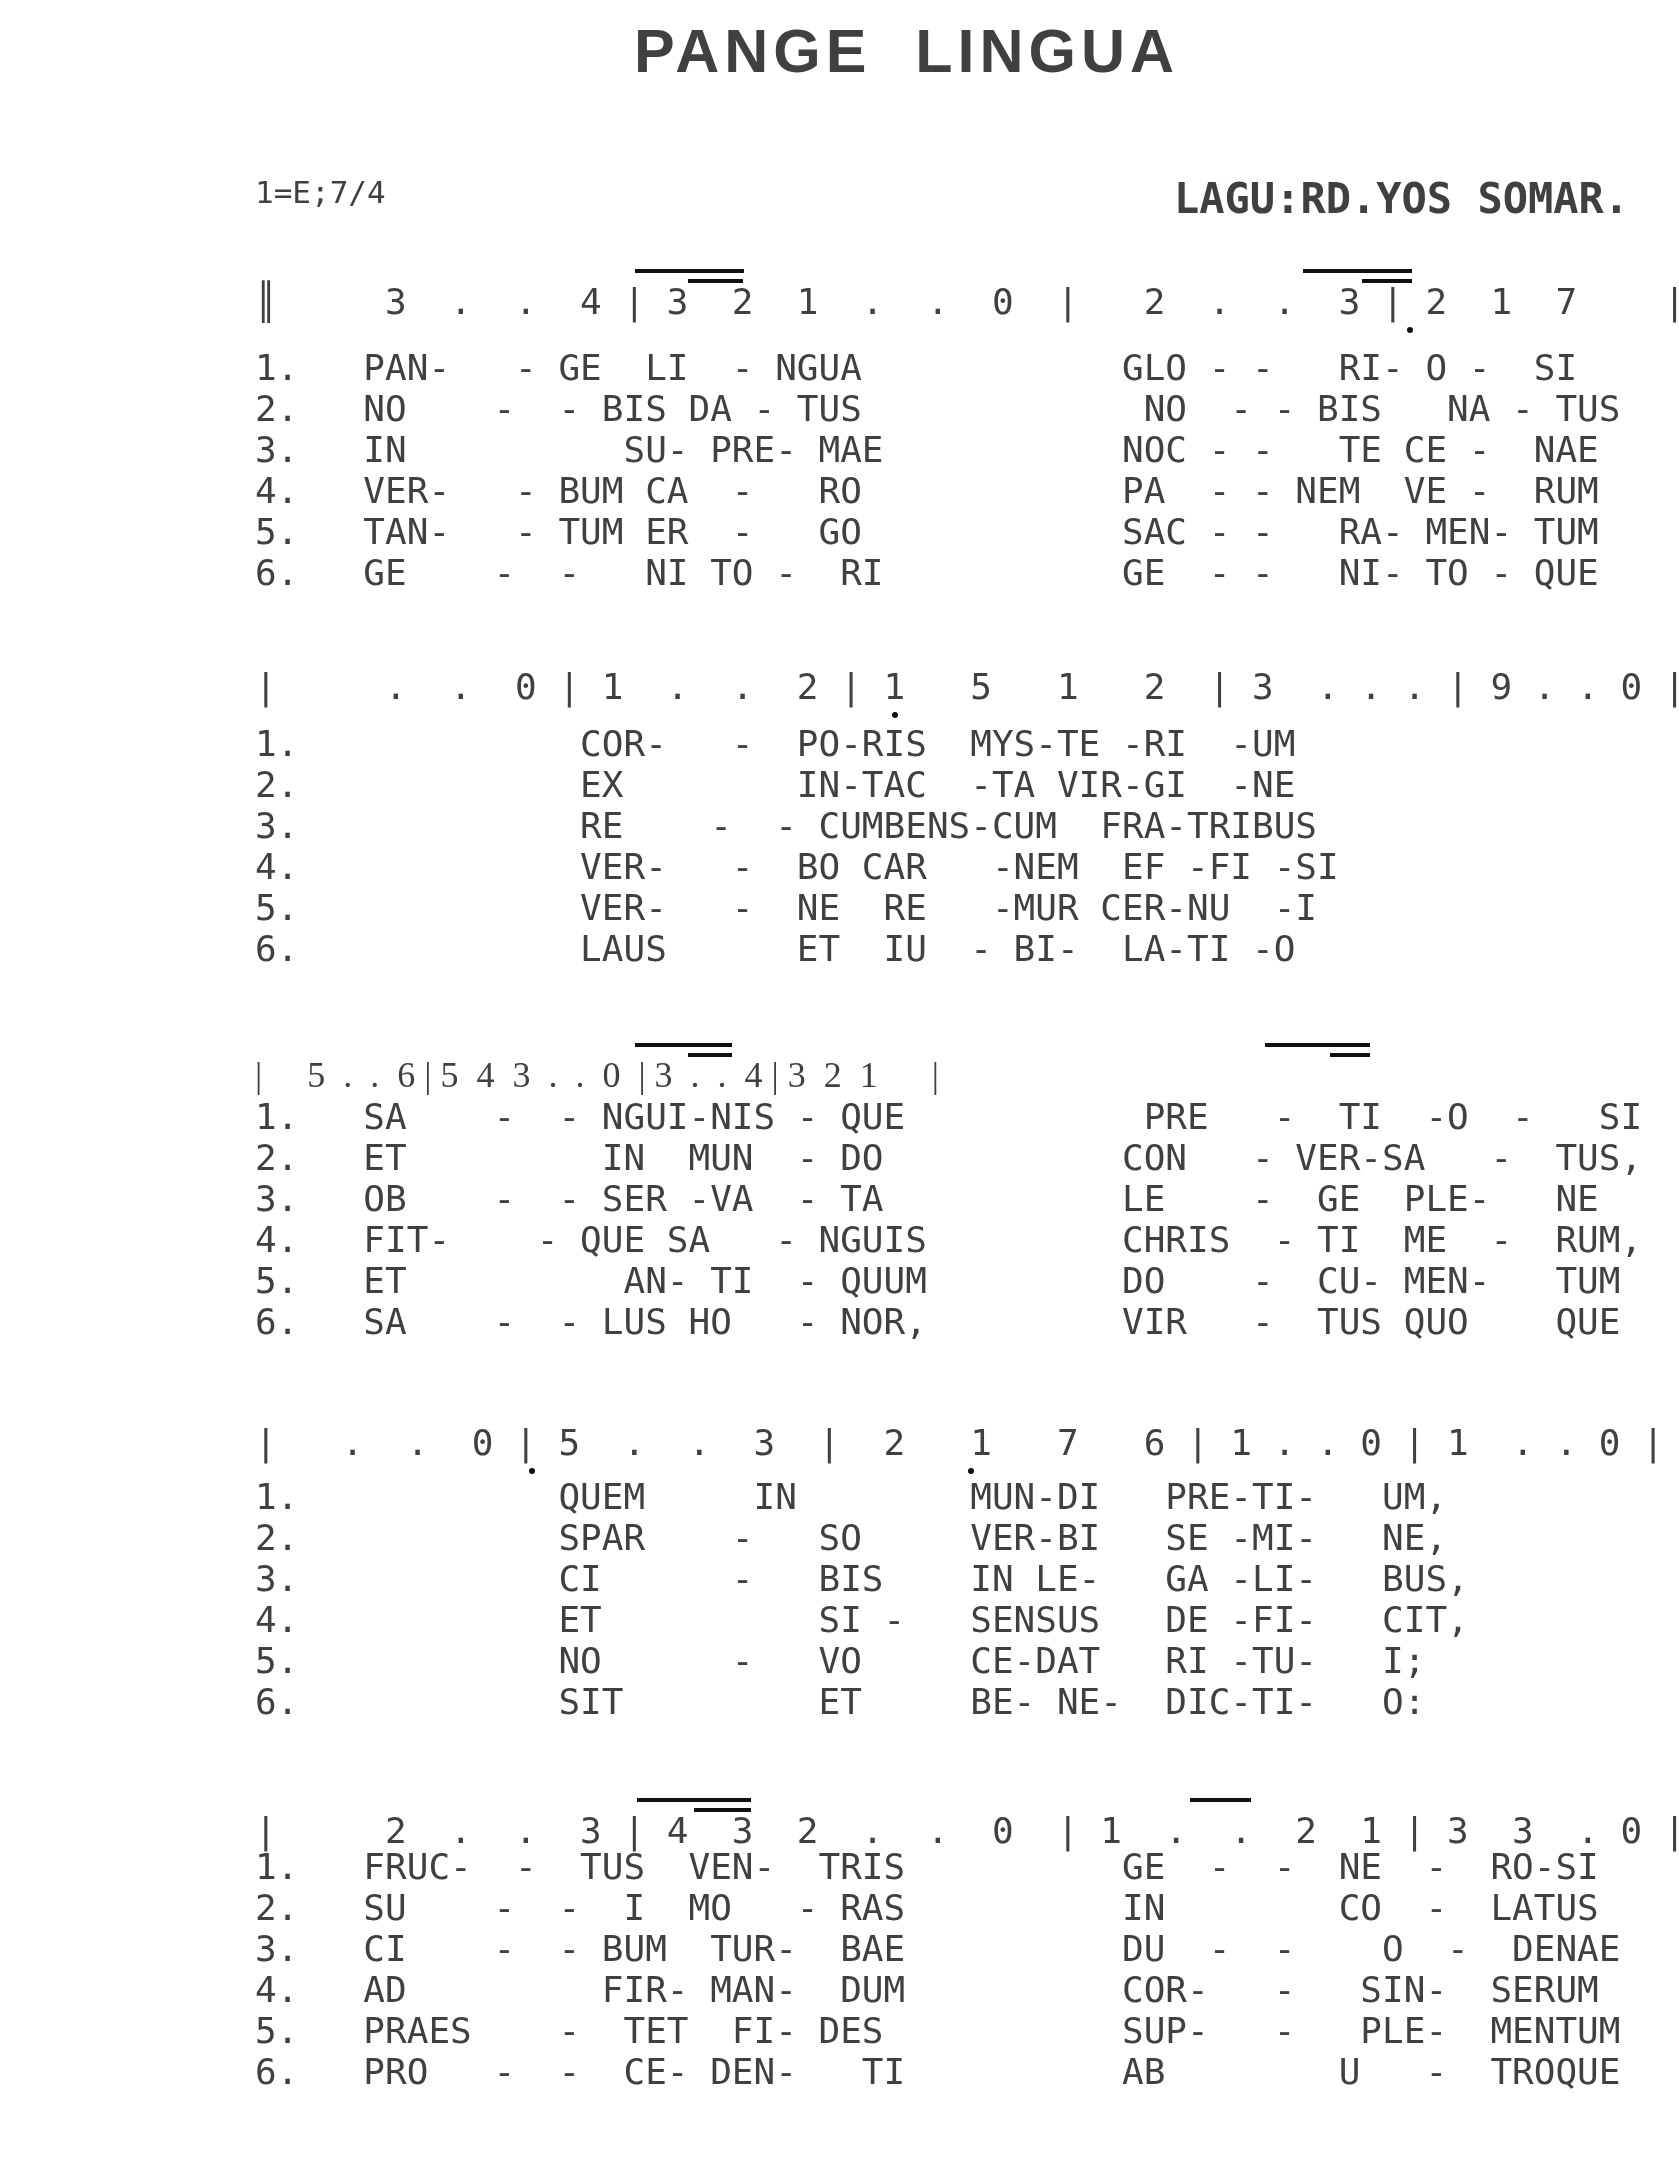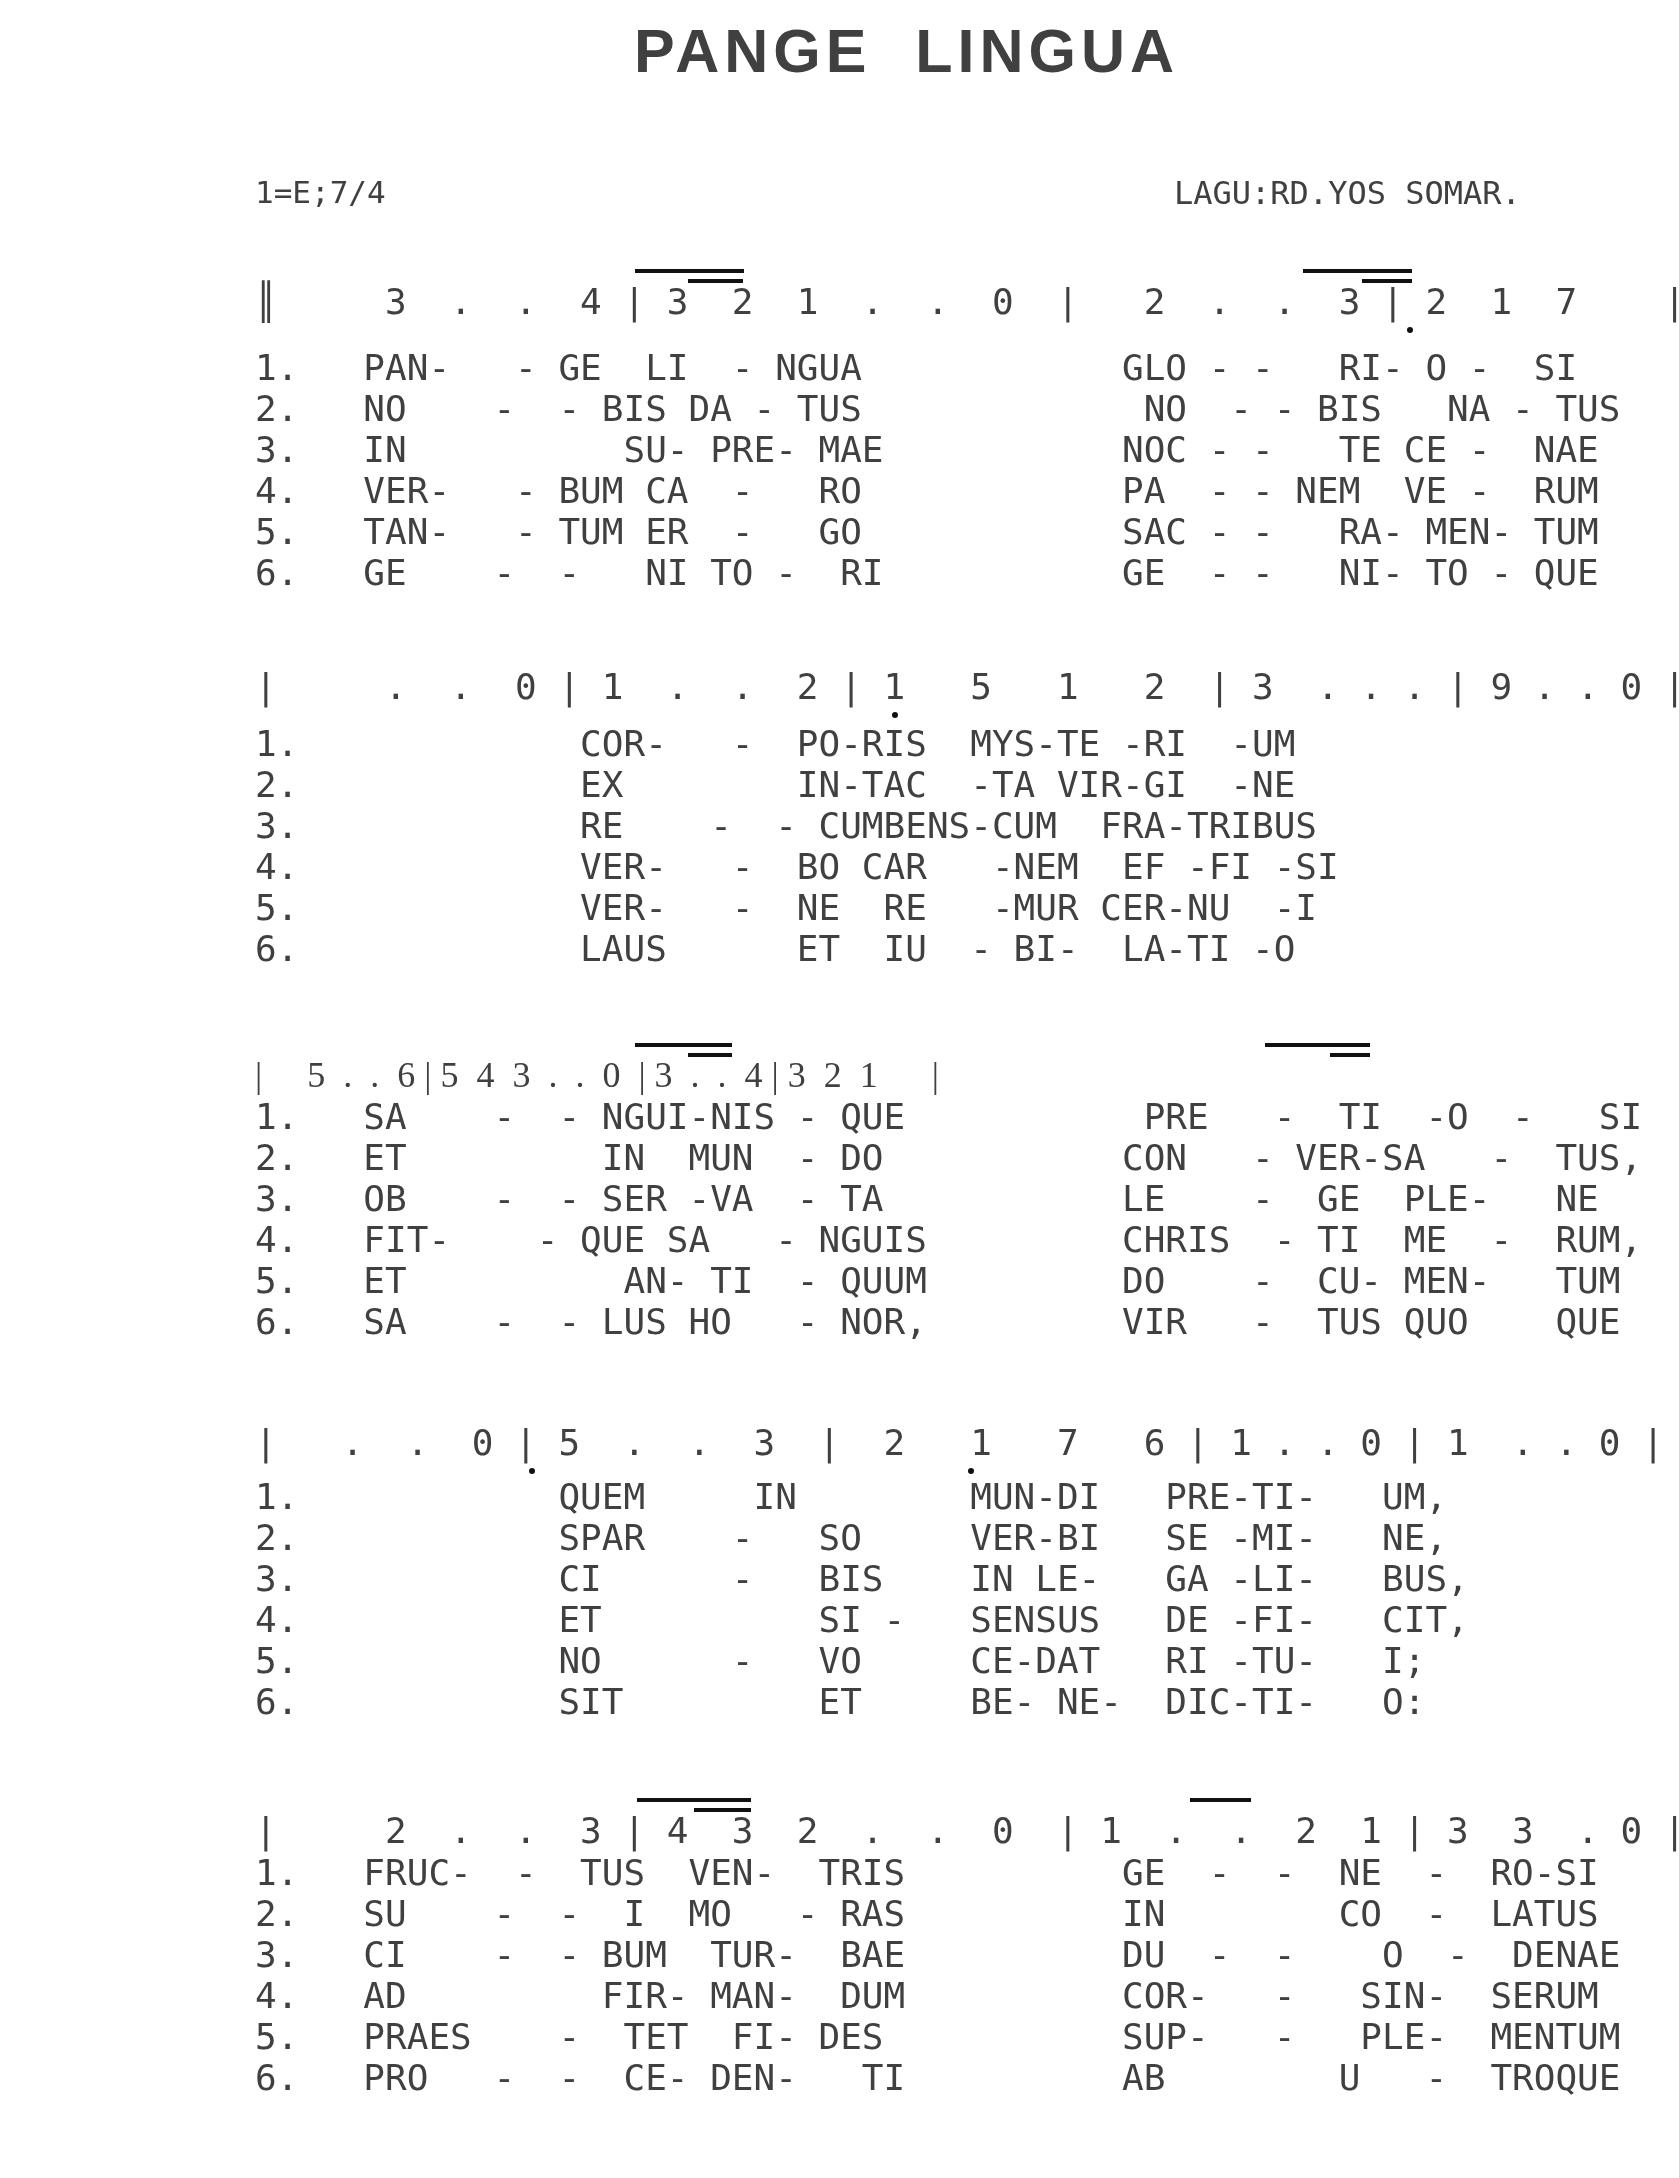--- a/index.html
+++ b/index.html
@@ -23,22 +23,23 @@
   }
   .meta-key{
     position:absolute;
     top:174px;left:255px;
     font-size:31px;
     white-space:pre;
   }
   .meta-credit{
     position:absolute;
     top:174px;left:1174px;
-    font-size:32px;
+    font-size:42px;
     white-space:pre;
+    font-weight:bold;
   }
   .system{position:absolute;left:0;top:0;width:1679px;}
   .noteline,.verses{
     position:absolute;
     left:255px;
     font-size:36px;
     line-height:41px;
     white-space:pre;
     margin:0;
   }
@@ -108,21 +109,21 @@
 3.            CI      -   BIS    IN LE-   GA -LI-   BUS,
 4.            ET          SI -   SENSUS   DE -FI-   CIT,
 5.            NO      -   VO     CE-DAT   RI -TU-   I;
 6.            SIT         ET     BE- NE-  DIC-TI-   O:</div>
       </div>
       <div class="system" style="top: 1810px;">
         <div class="noteline" style="top: 0px;">|     2  .  .  3 | 4  3  2  .  .  0  | 1  .  .  2  1 | 3  3  . 0 |</div>
         <div class="beam" style="left: 637px; width: 114px; top: -12px;"></div>
         <div class="beam" style="left: 694px; width: 57px; top: -2px;"></div>
         <div class="beam" style="left: 1190px; width: 61px; top: -12px;"></div>
-        <div class="verses" style="top: 42px;">1.   FRUC-  -  TUS  VEN-  TRIS          GE  -  -  NE  -  RO-SI
+        <div class="verses" style="top: 36px;">1.   FRUC-  -  TUS  VEN-  TRIS          GE  -  -  NE  -  RO-SI
 2.   SU    -  -  I  MO   - RAS          IN        CO  -  LATUS
 3.   CI    -  - BUM  TUR-  BAE          DU  -  -    O  -  DENAE
 4.   AD         FIR- MAN-  DUM          COR-   -   SIN-  SERUM
 5.   PRAES    -  TET  FI- DES           SUP-   -   PLE-  MENTUM
 6.   PRO   -  -  CE- DEN-   TI          AB        U   -  TROQUE</div>
       </div>
     </div>
 </div>
 
 

